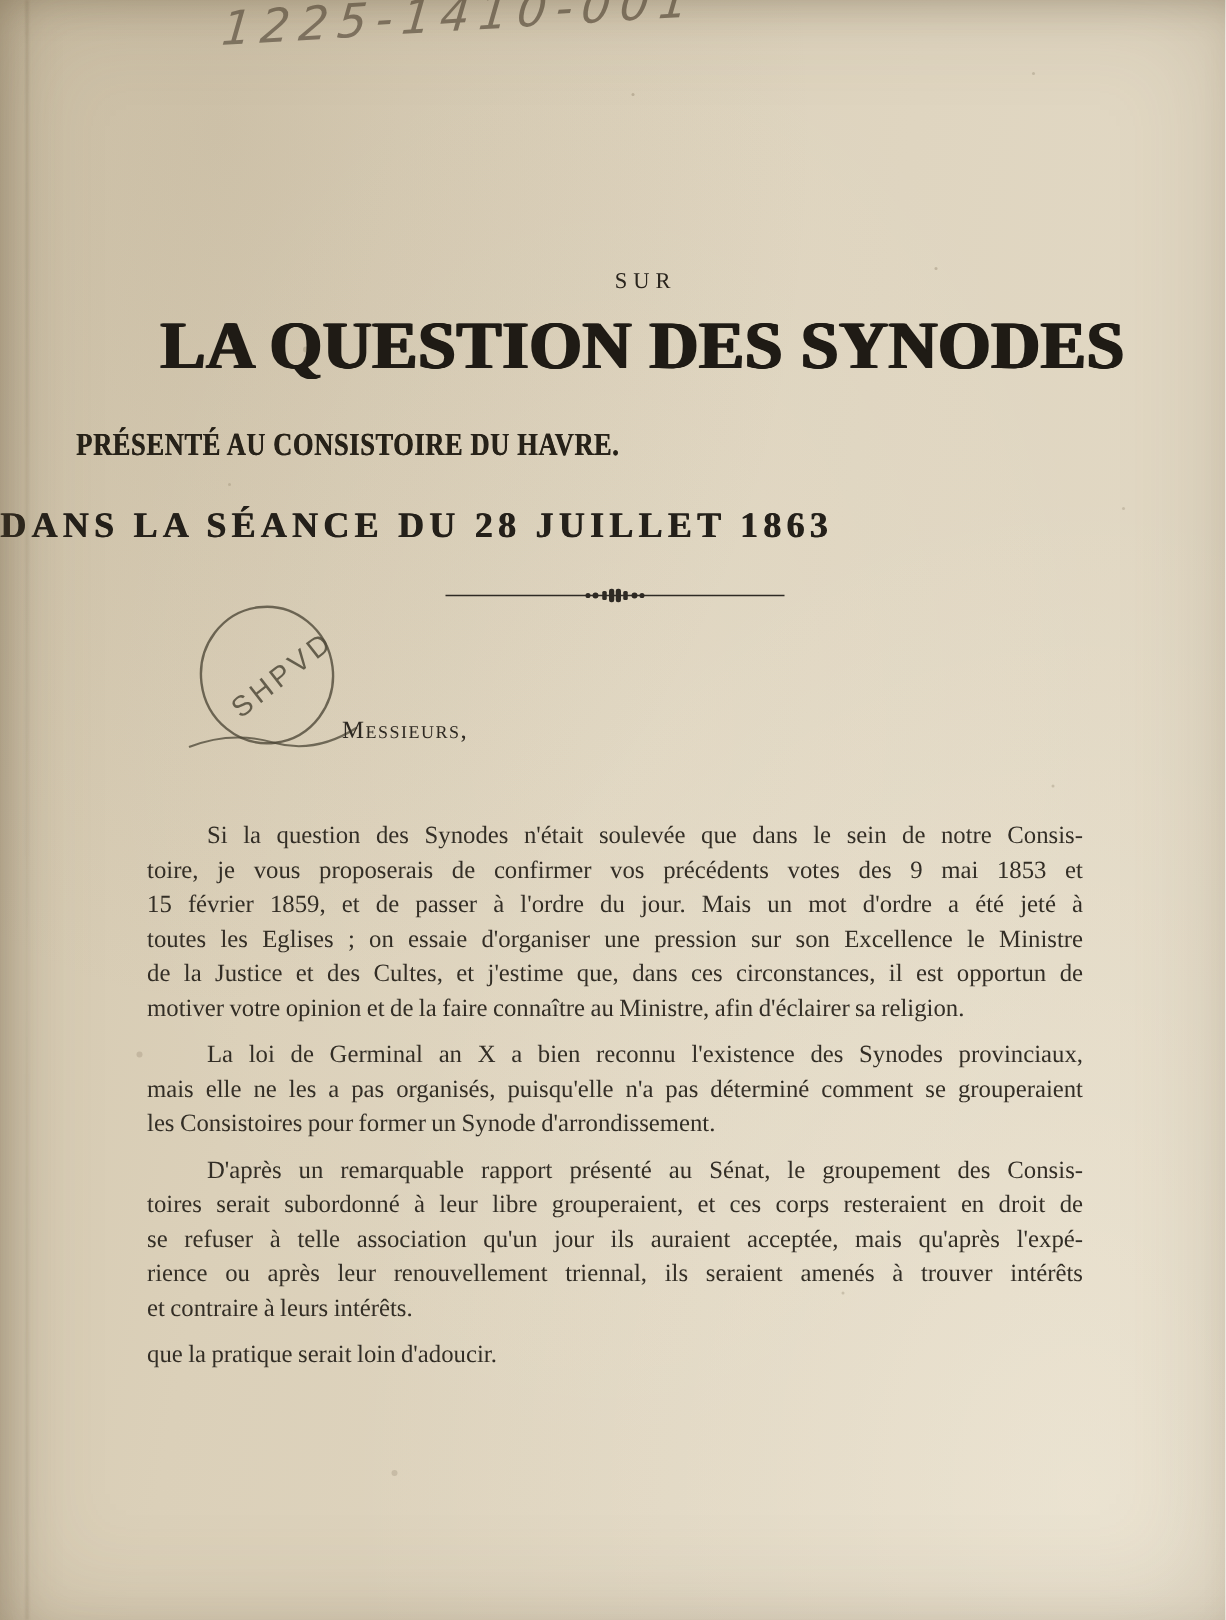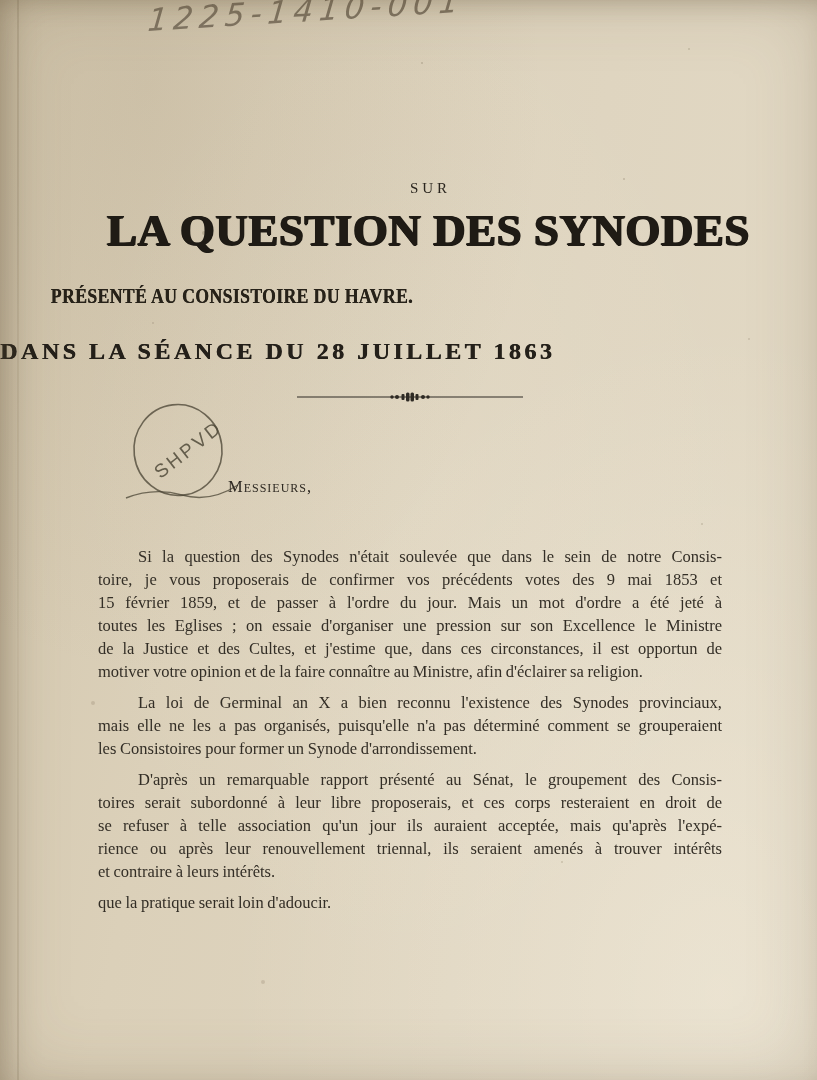--- a/index.html
+++ b/index.html
@@ -166,21 +166,21 @@
         <div class="line just">de la Justice et des Cultes, et j'estime que, dans ces circonstances, il est opportun de</div>
         <div class="line">motiver votre opinion et de la faire connaître au Ministre, afin d'éclairer sa religion.</div>
       </div>
       <div class="paragraph">
         <div class="line first just">La loi de Germinal an X a bien reconnu l'existence des Synodes provinciaux,</div>
         <div class="line just">mais elle ne les a pas organisés, puisqu'elle n'a pas déterminé comment se grouperaient</div>
         <div class="line">les Consistoires pour former un Synode d'arrondissement.</div>
       </div>
       <div class="paragraph">
         <div class="line first just">D'après un remarquable rapport présenté au Sénat, le groupement des Consis-</div>
-        <div class="line just">toires serait subordonné à leur libre proposerais, et ces corps resteraient en droit de</div>
+        <div class="line just">toires serait subordonné à leur libre grouperaient, et ces corps resteraient en droit de</div>
         <div class="line just">se refuser à telle association qu'un jour ils auraient acceptée, mais qu'après l'expé-</div>
         <div class="line just">rience ou après leur renouvellement triennal, ils seraient amenés à trouver intérêts</div>
         <div class="line">et contraire à leurs intérêts.</div>
       </div>
       <div class="paragraph">
         <div class="line">que la pratique serait loin d'adoucir.</div>
       </div>
     </div>
 
 </div>

